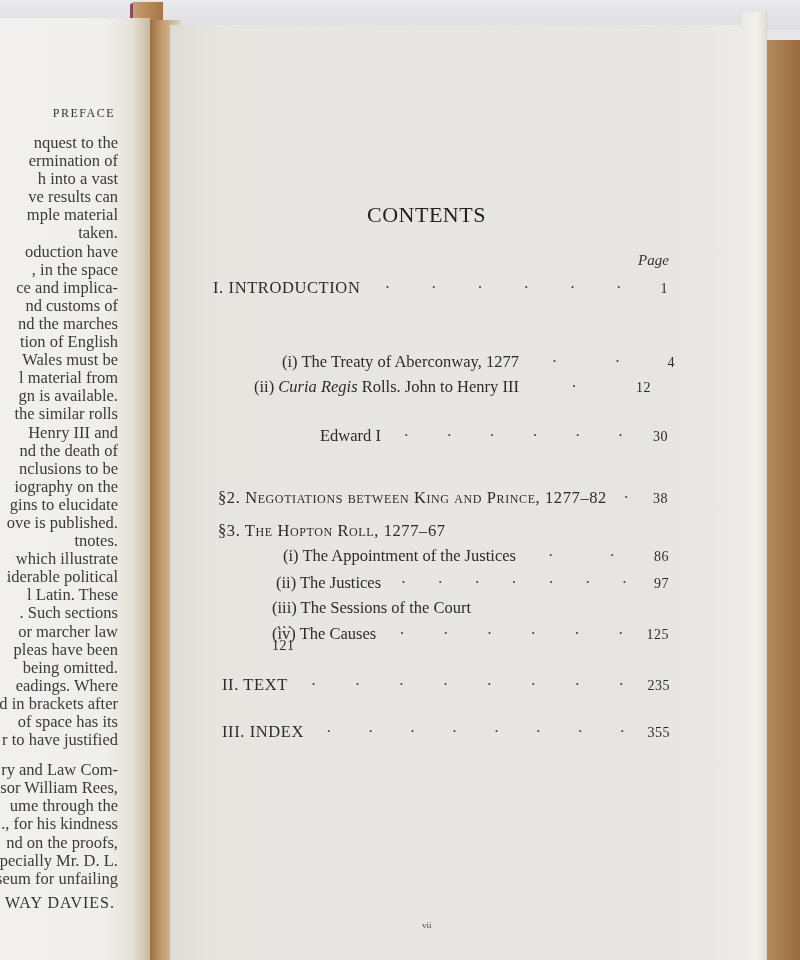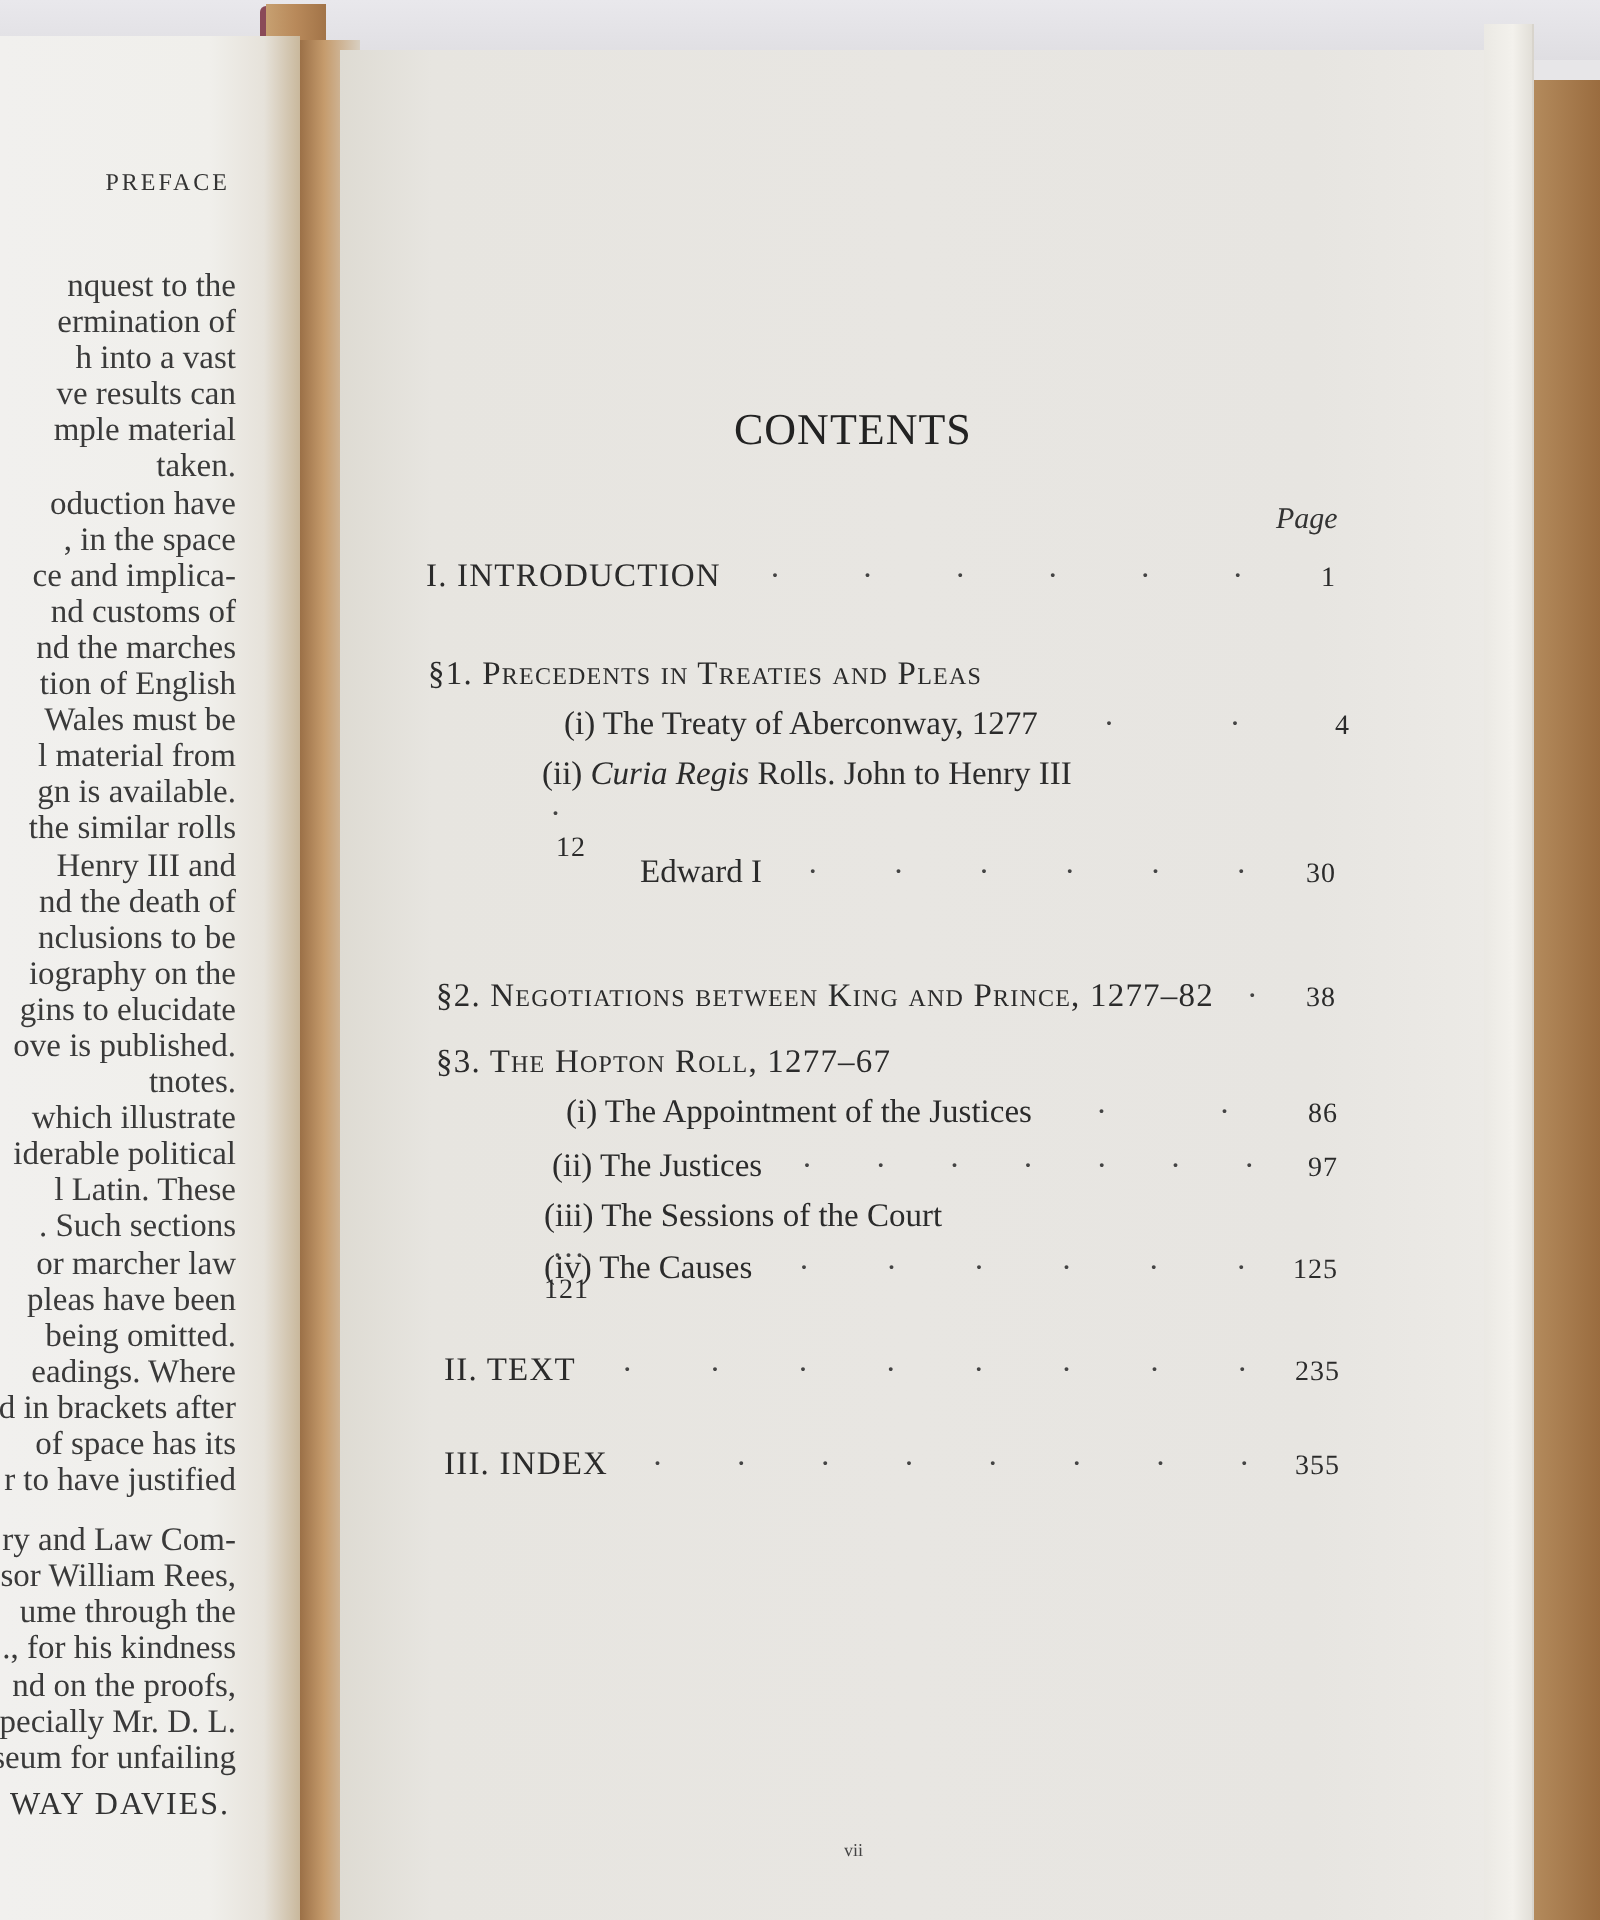--- a/index.html
+++ b/index.html
@@ -23,21 +23,21 @@
     .left-page {
       position: absolute; left: 0; top: 18px; width: 150px; height: 960px;
       background: linear-gradient(90deg, #f1f0ee 0%, #f0efeb 70%, #e6e2da 88%, #c9b89c 100%);
       overflow: hidden;
     }
     .left-inner {
       position: absolute; right: 32px; top: 0; width: 320px; text-align: right;
       color: #3a3a3a; font-size: 16.5px; line-height: 18.3px;
     }
     .running-head {
-      position: absolute; right: 3px; top: 64px; font-size: 12px; letter-spacing: 1.5px; color: #333;
+      position: absolute; right: 3px; top: 86px; font-size: 12px; letter-spacing: 1.5px; color: #333;
     }
     .preface-lines { position: absolute; right: 0; top: 116px; width: 320px; }
     .preface-lines div { white-space: nowrap; height: 18.1px; }
     .preface-lines .gap { height: 12px; }
     .signature {
       position: absolute; right: 3px; top: 876px; font-size: 16px; letter-spacing: 1px; color: #333;
     }
     .gutter-shadow {
       position: absolute; left: 150px; top: 20px; width: 30px; height: 940px;
       background: linear-gradient(90deg, #9b7047 0%, #c59b6c 40%, #d8cfc1 100%);
@@ -148,32 +148,29 @@
         <span>·</span>
         <span>·</span>
         <span>·</span>
         <span>·</span>
         <span>·</span>
         <span>·</span>
       </span>
     <span class="pg">1</span>
   </div>
 
-  <div class="row sc" style="left:214px; top:327px;">
-    <span class="label">§1. Precedents in Treaties and Pleas</span>
-  </div>
   <div class="row" style="left:282px; top:352px; width:393px;justify-content:flex-end;">
     <span class="label">(i) The Treaty of Aberconway, 1277</span>
     <span class="dots">
         <span>·</span>
         <span>·</span>
       </span>
     <span class="pg">4</span>
   </div>
-  <div class="row" style="left:271px; top:377px; width:397px;flex-direction:column;">
+  <div class="row" style="left:254px; top:377px; width:397px;">
     <span class="label"><span>(ii)</span> <span class="it">Curia Regis</span><span> Rolls.  John to Henry III</span></span>
     <span class="dots">
         <span>·</span>
       </span>
     <span class="pg">12</span>
   </div>
   <div class="row" style="left:320px; top:426px; width:348px;">
     <span class="label">Edward I</span>
     <span class="dots">
         <span>·</span>

